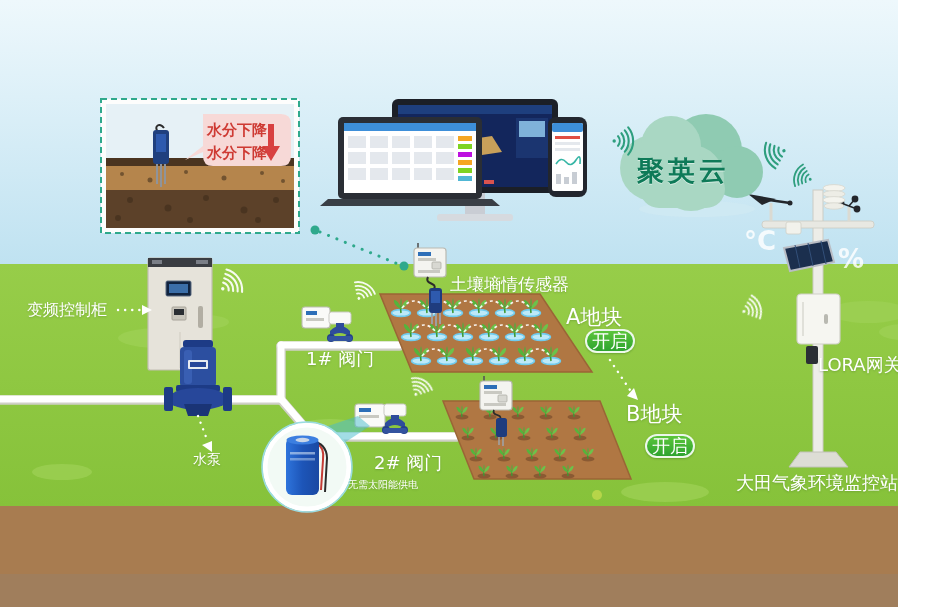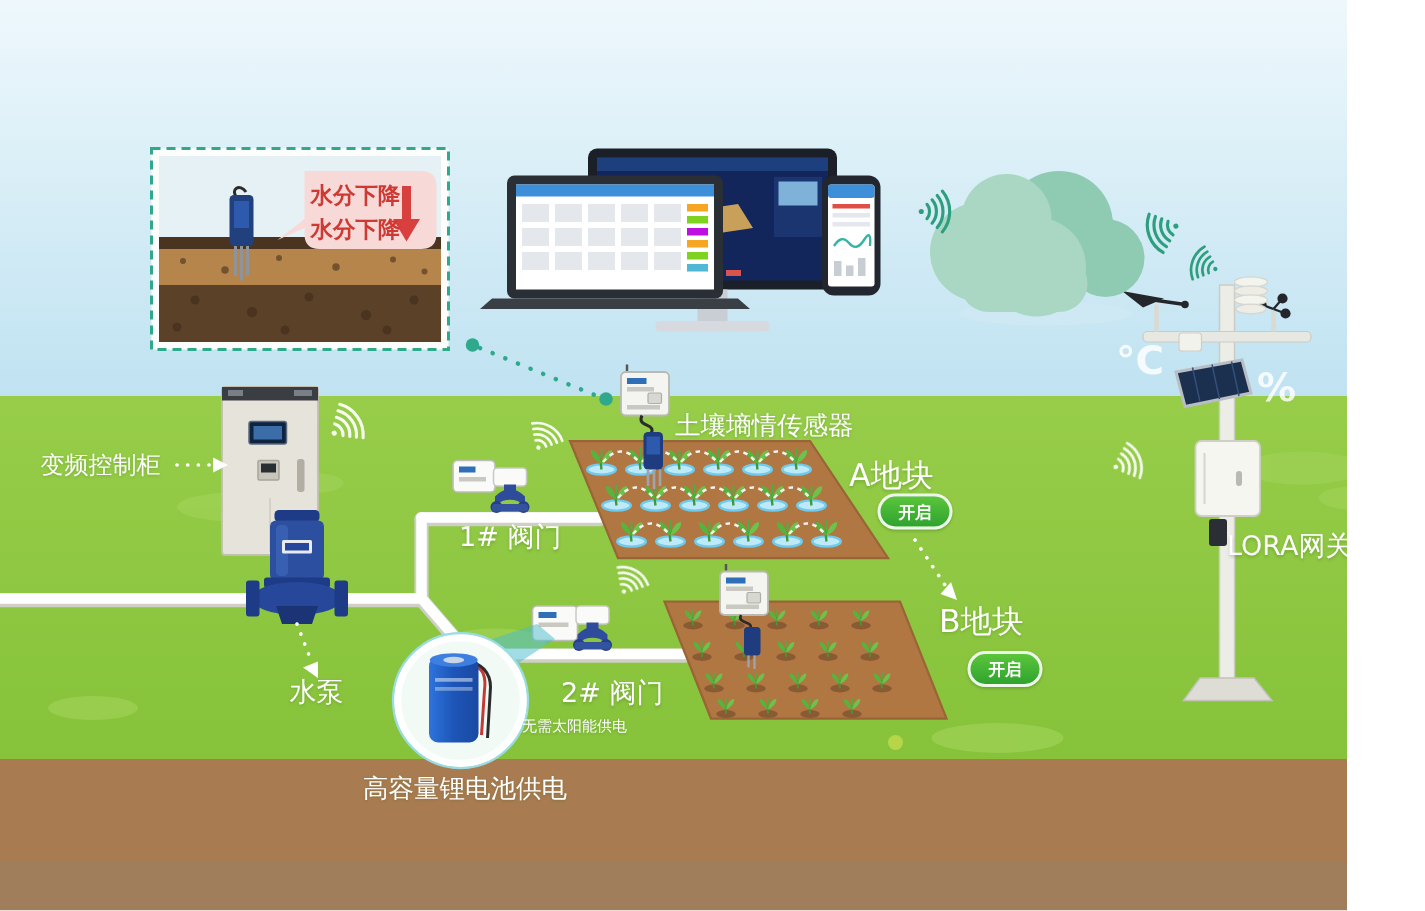--- a/index.html
+++ b/index.html
@@ -3,21 +3,21 @@
 <meta charset="utf-8">
 <style>
   html,body{margin:0;padding:0;background:#fff;}
   #stage{position:relative;width:898px;height:607px;overflow:hidden;
          font-family:"DejaVu Sans","Liberation Sans",sans-serif;}
   #stage svg{position:absolute;left:0;top:0;}
   .label{position:absolute;color:#fff;font-weight:normal;white-space:nowrap;
          text-shadow:0 1px 2px rgba(40,80,20,.25);line-height:1.1;}
   .badge{position:absolute;display:flex;align-items:center;justify-content:center;
          background:linear-gradient(#5BC53B,#2EA32F);border:2px solid rgba(255,255,255,.9);
-         border-radius:13px;color:#fff;font-weight:bold;font-size:11px;
+         border-radius:13px;color:#fff;font-weight:normal;font-size:18px;
          box-shadow:0 1px 2px rgba(0,60,0,.25);}
   .callout-text{position:absolute;color:#CE3A33;font-weight:bold;font-size:15px;
          line-height:1.55;white-space:nowrap;}
   .cloud-label{position:absolute;color:#0E7A58;font-weight:bold;font-size:27px;
          letter-spacing:4px;text-shadow:0 1px 0 rgba(255,255,255,.5);}
   .unit{position:absolute;color:rgba(255,255,255,.82);font-weight:bold;font-size:26px;}
 </style>
 </head>
 <body>
 
@@ -441,32 +441,33 @@
     <polygon points="212,452 202,445 212,441"></polygon>
     <polygon points="638,400 627,396 634,388"></polygon>
   </g>
 </svg>
 
 <div class="callout-text" style="left:207px;top:119px">
   <div>水分下降</div>
   <div>水分下降</div>
 </div>
 
+<div class="cloud-label" style="left:637px;top:153px">聚英云</div>
 
 <div class="label" style="left:27px;top:301px;font-size:16px">变频控制柜</div>
-<div class="label" style="left:193px;top:452px;font-size:18px">水泵</div>
+<div class="label" style="left:193px;top:452px;font-size:14px">水泵</div>
 <div class="label" style="left:306px;top:349px;font-size:18px">1# 阀门</div>
 <div class="label" style="left:374px;top:453px;font-size:18px">2# 阀门</div>
 <div class="label" style="left:450px;top:275px;font-size:17px">土壤墒情传感器</div>
 
 <div class="label" style="left:566px;top:306px;font-size:21px">A地块</div>
 <div class="badge" style="left:585px;top:329px;width:46px;height:20px">开启</div>
 
 <div class="label" style="left:626px;top:403px;font-size:21px">B地块</div>
 <div class="badge" style="left:645px;top:434px;width:46px;height:20px">开启</div>
 
 <div class="label" style="left:818px;top:355px;font-size:18px">LORA网关</div>
+<div class="label" style="left:736px;top:473px;font-size:18px">大田气象环境监控站</div>
 <div class="unit" style="left:744px;top:226px">°C</div>
 <div class="unit" style="left:838px;top:244px">%</div>
 
 <div class="label" style="left:348px;top:479px;font-size:10px">无需太阳能供电</div>
-<div class="label" style="left:242px;top:517px;font-size:17px">高容量锂电池供电</div>
 </div>
 
 </body></html>

